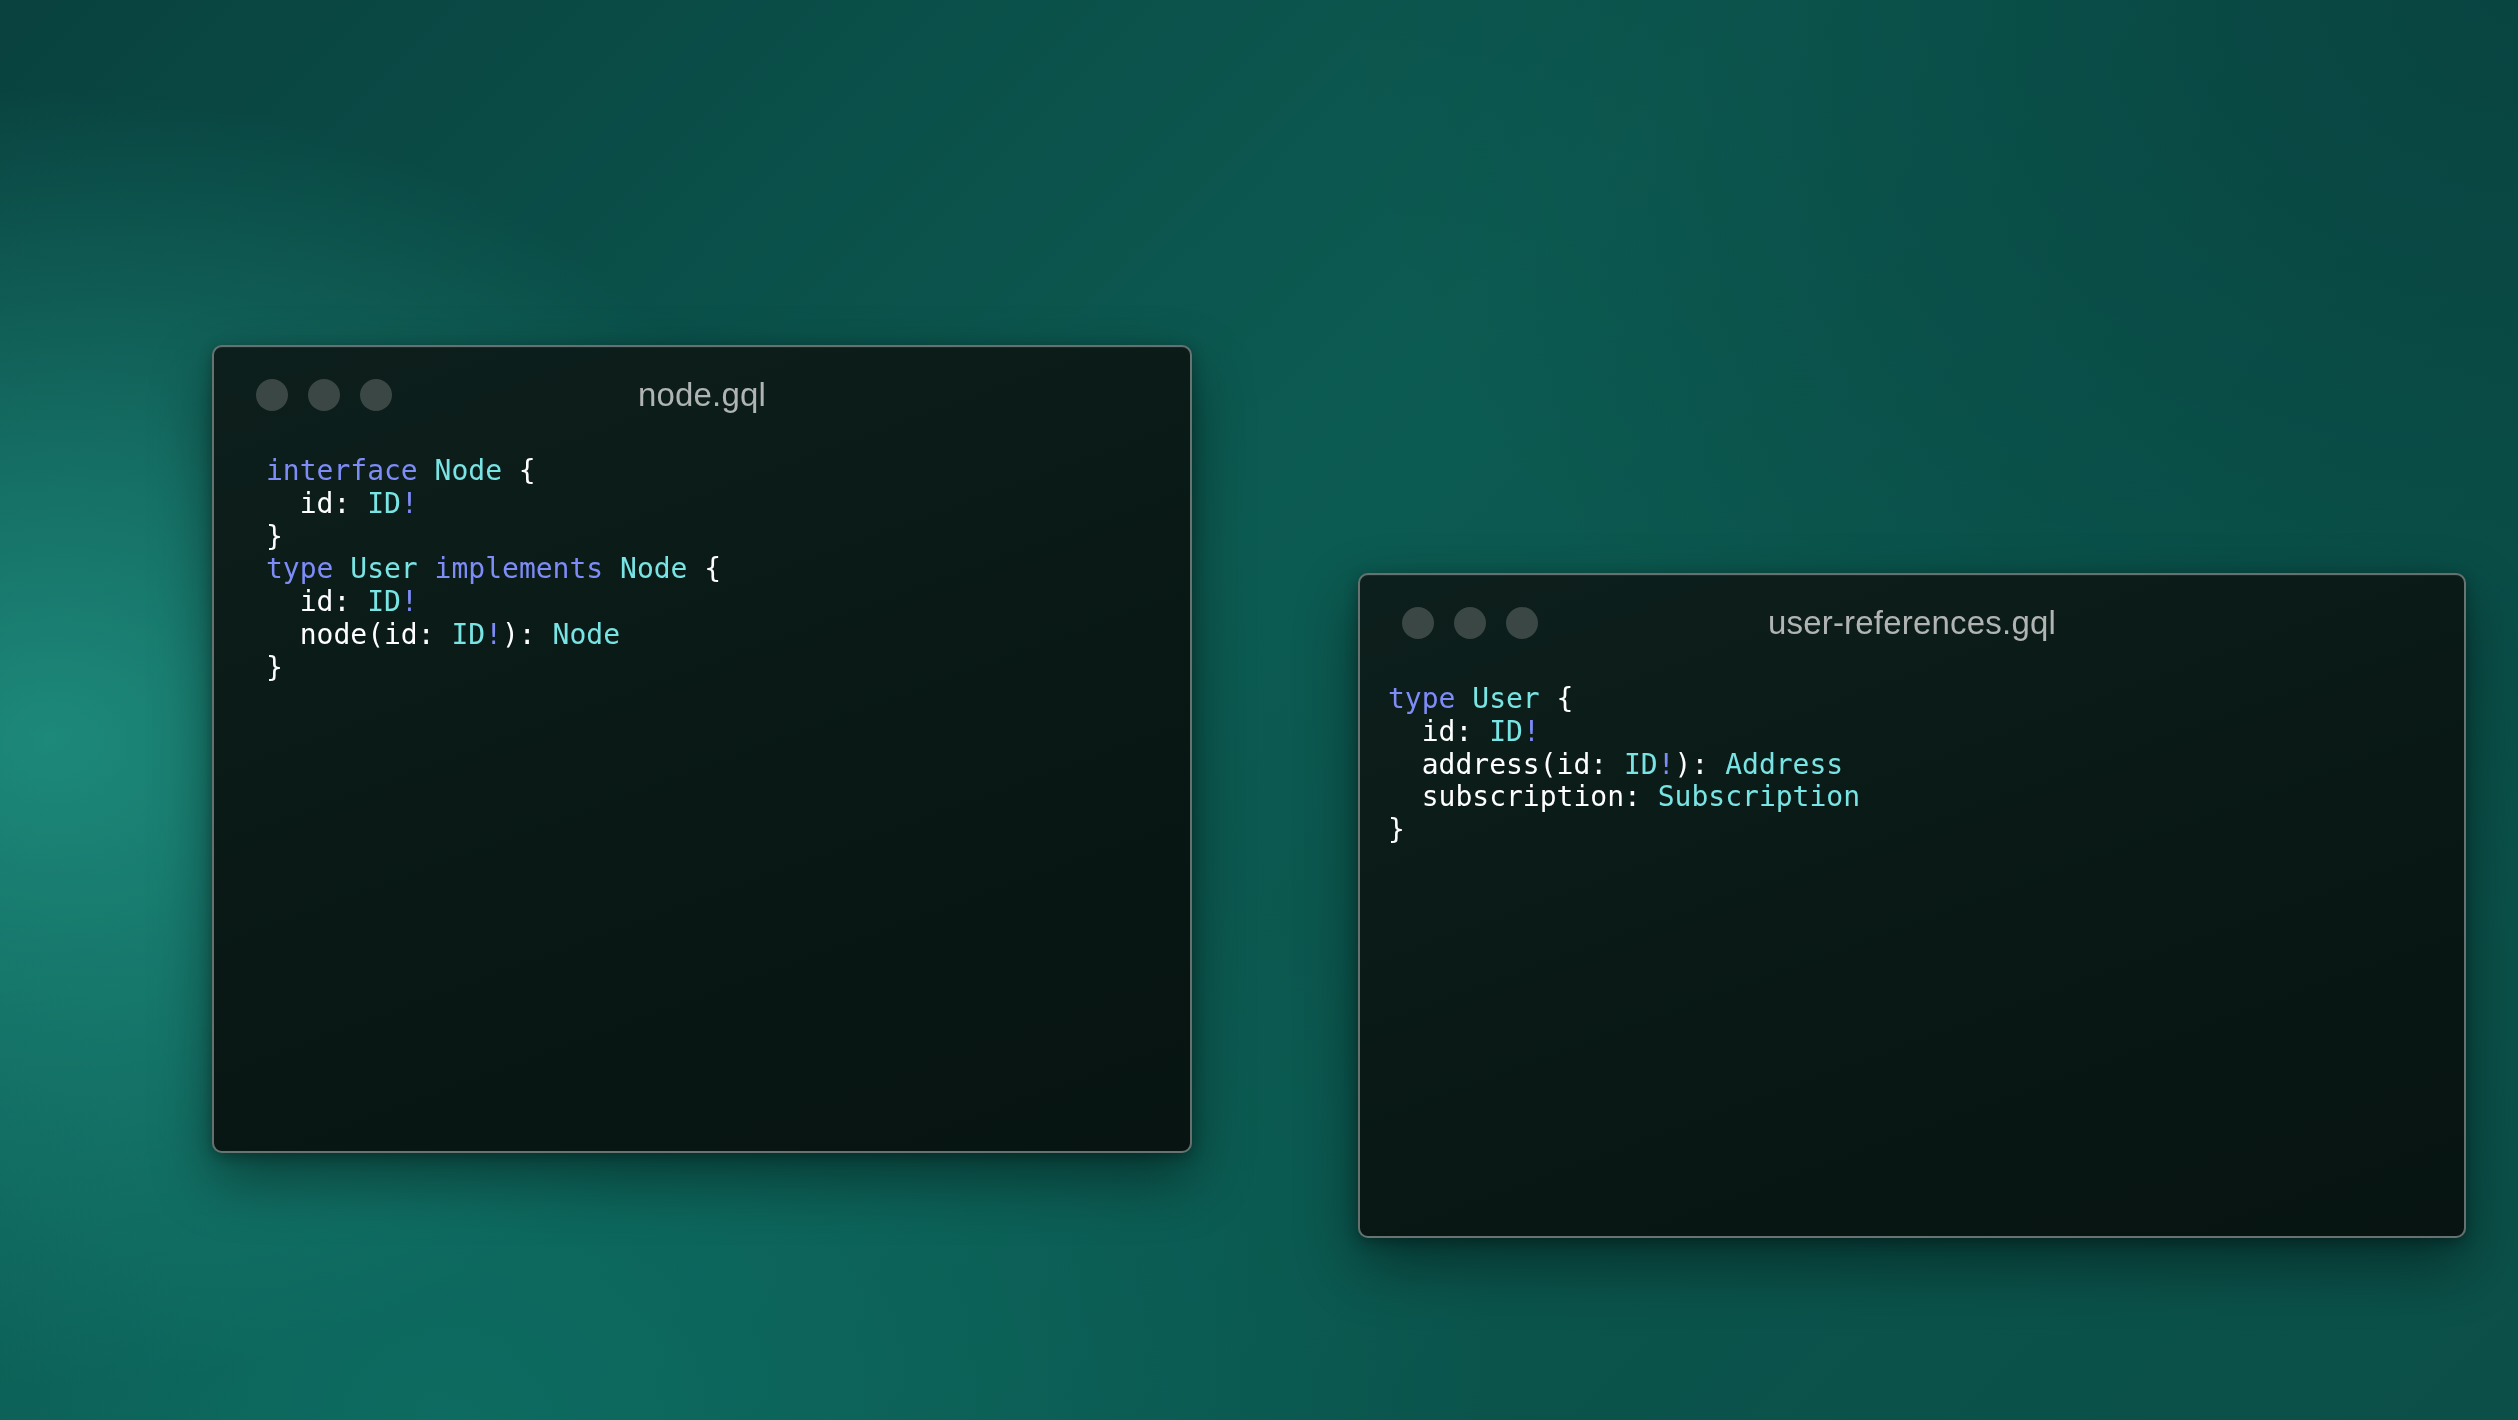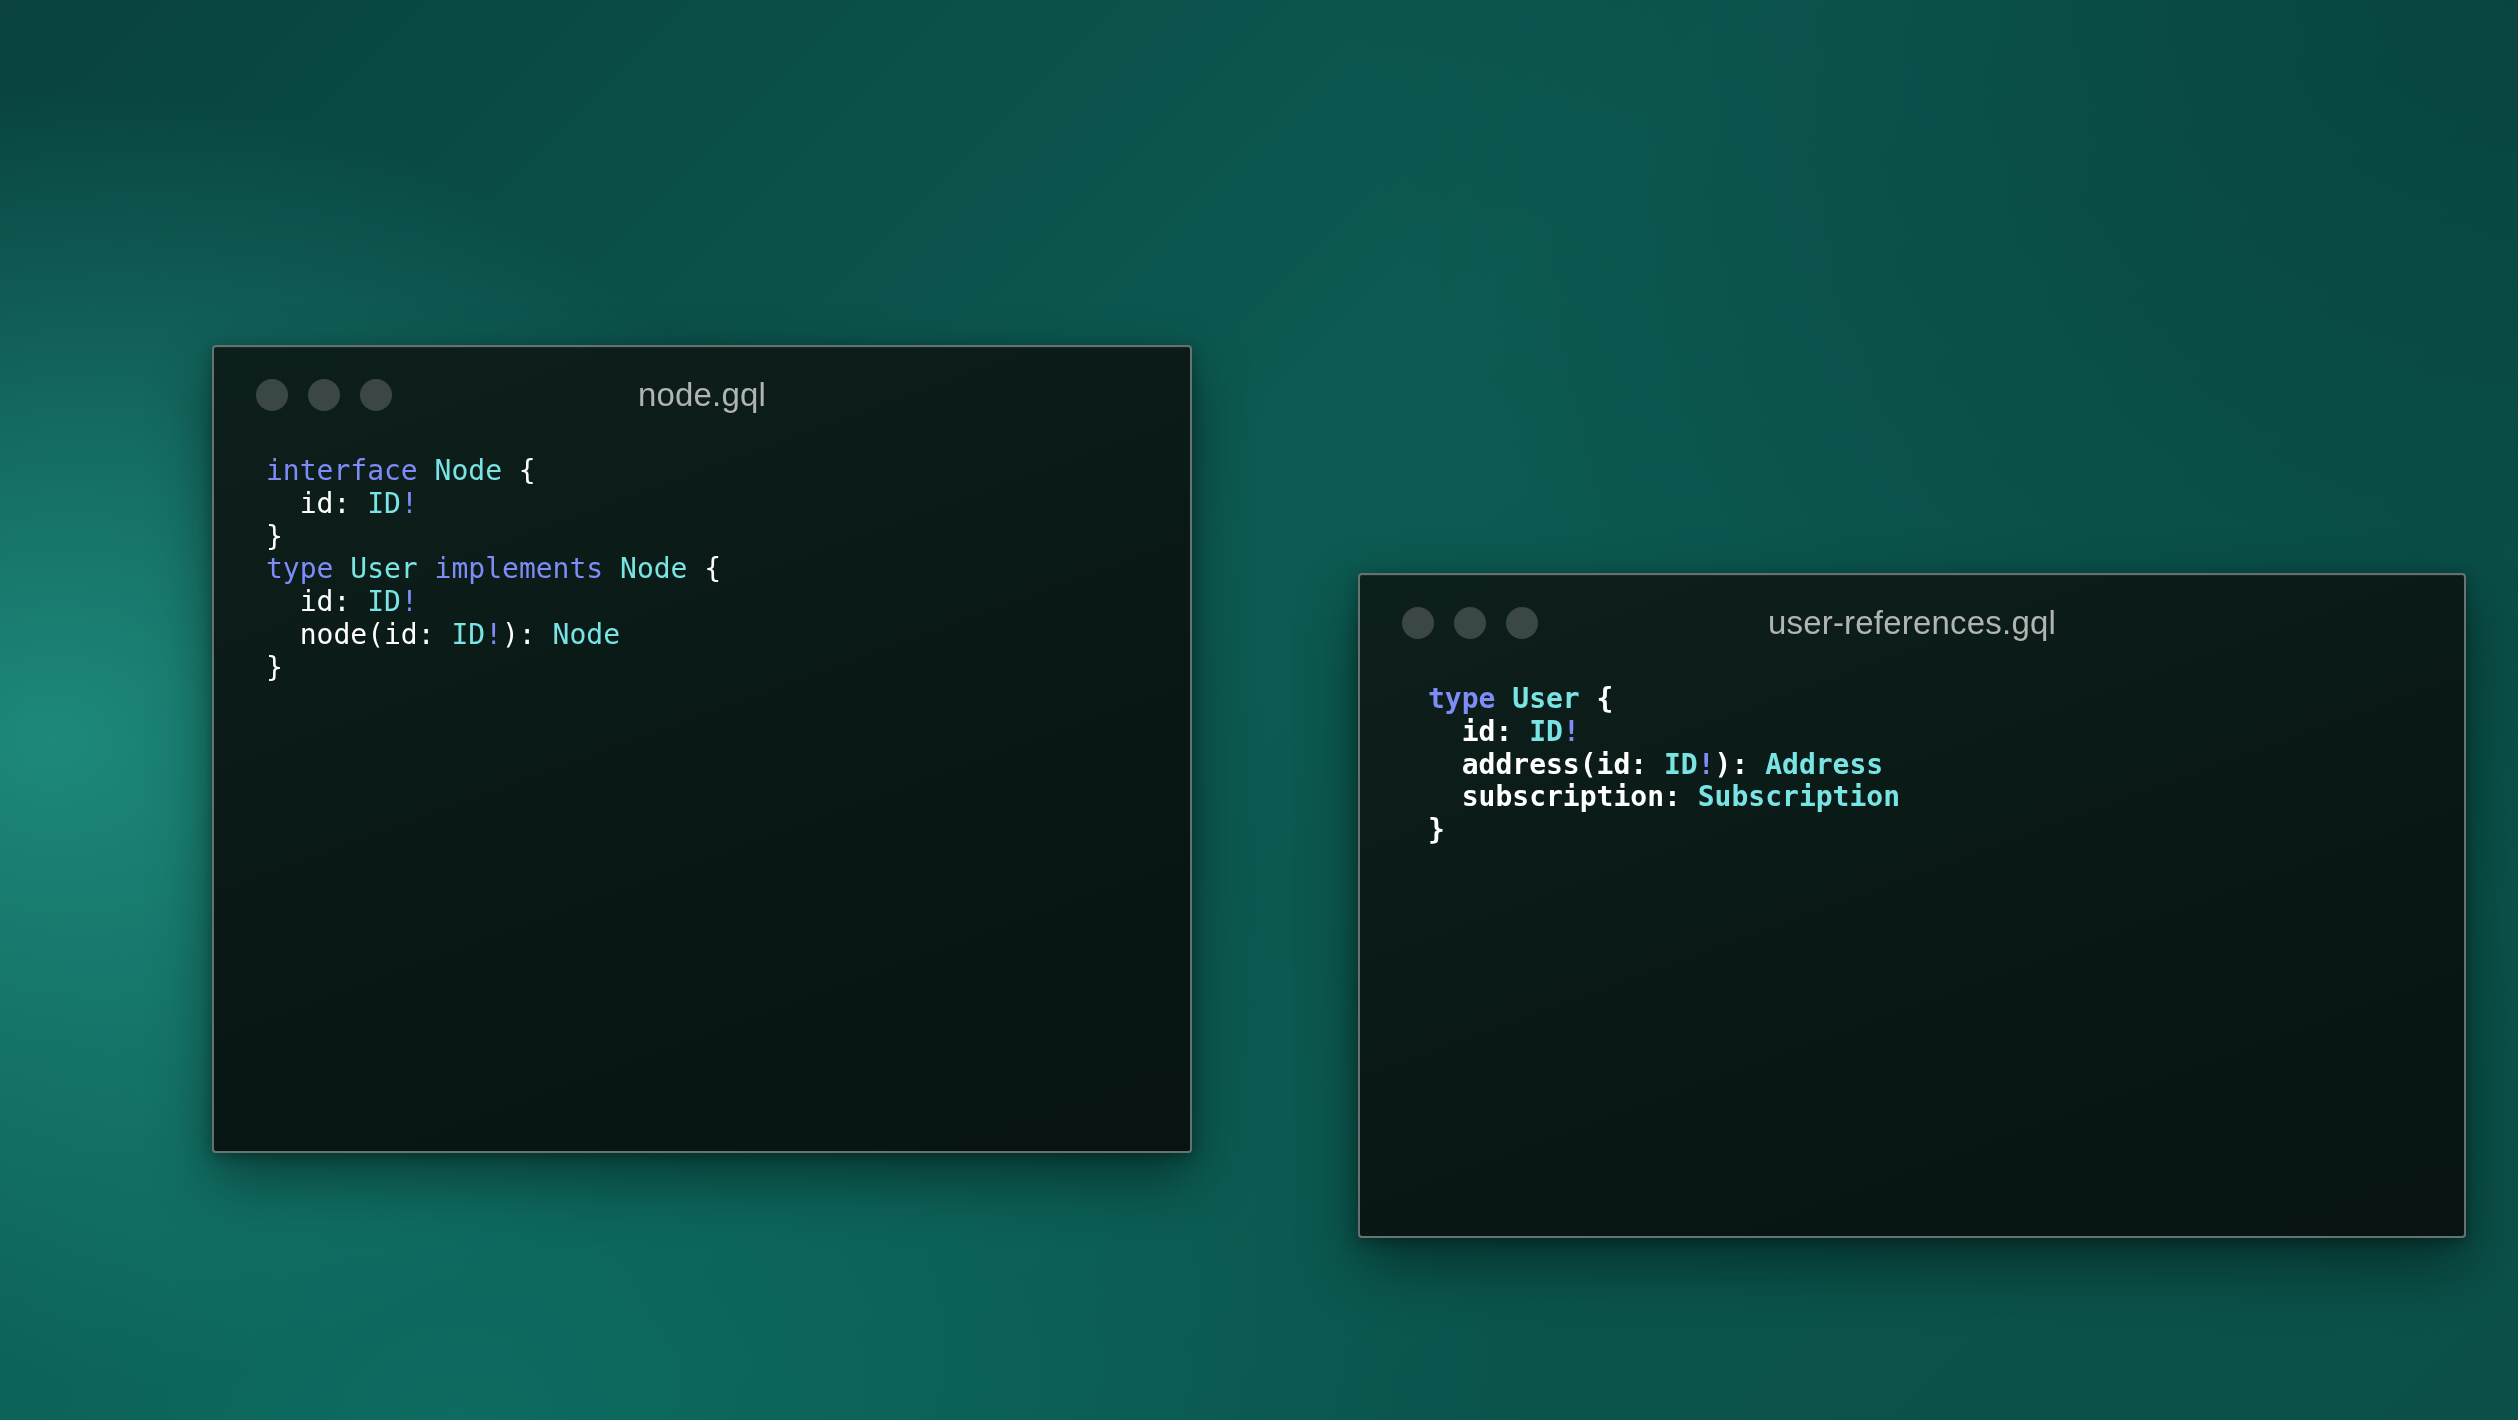--- a/index.html
+++ b/index.html
@@ -44,21 +44,21 @@
   }
   #heading-also-ok {
     left: 1631px;
     top: 437px;
     font-size: 78px;
   }
 
   
   .code-card {
     position: absolute;
-    border-radius: 4px;
+    border-radius: 10px;
     border: 2px solid rgba(160,170,168,0.62);
     background: linear-gradient(160deg, #0d1f1c 0%, #091815 55%, #071411 100%);
     box-shadow:
       0 26px 60px rgba(0,0,0,0.42),
       0 4px 14px rgba(0,0,0,0.3),
       inset 0 1px 0 rgba(255,255,255,0.05);
     overflow: hidden;
     box-sizing: border-box;
   }
   #card-good {
@@ -112,22 +112,21 @@
 
   .code-body {
     padding: 12px 0 0 52px;
     font-family: "DejaVu Sans Mono", "Liberation Mono", monospace;
     font-size: 28px;
     line-height: 1.17;
     white-space: pre;
     color: #f2f5f4;
   }
   #card-also-ok .code-body {
-    padding-left: 68px;
-    font-weight: bold;
+    padding-left: 28px;
   }
   .code-line {
     white-space: pre;
   }
 
   
   .tok-kw   { color: #7e8cf7; }
   .tok-type { color: #79e4e4; }
   .tok-punc { color: #ffffff; }
   .tok-name { color: #ffffff; }

